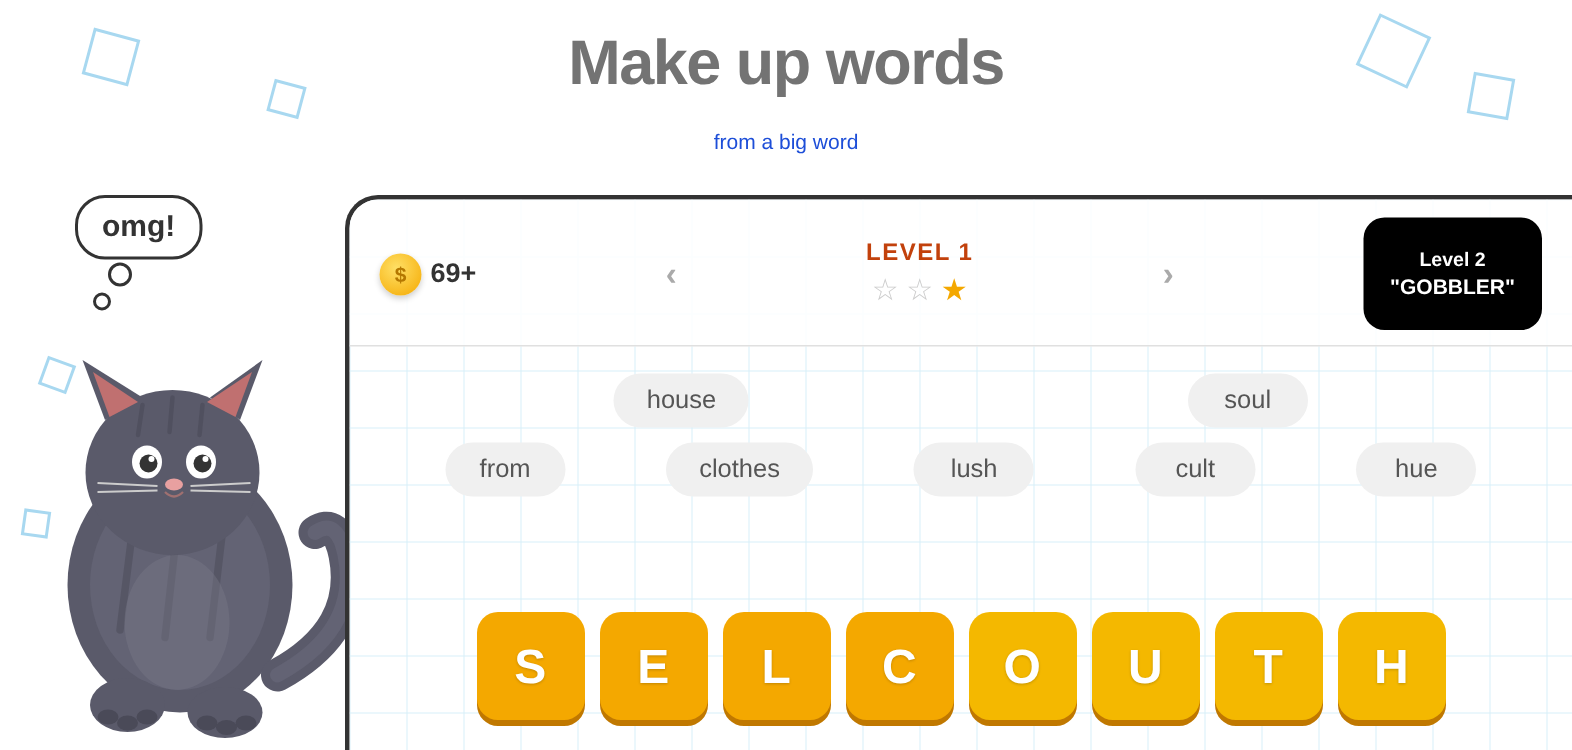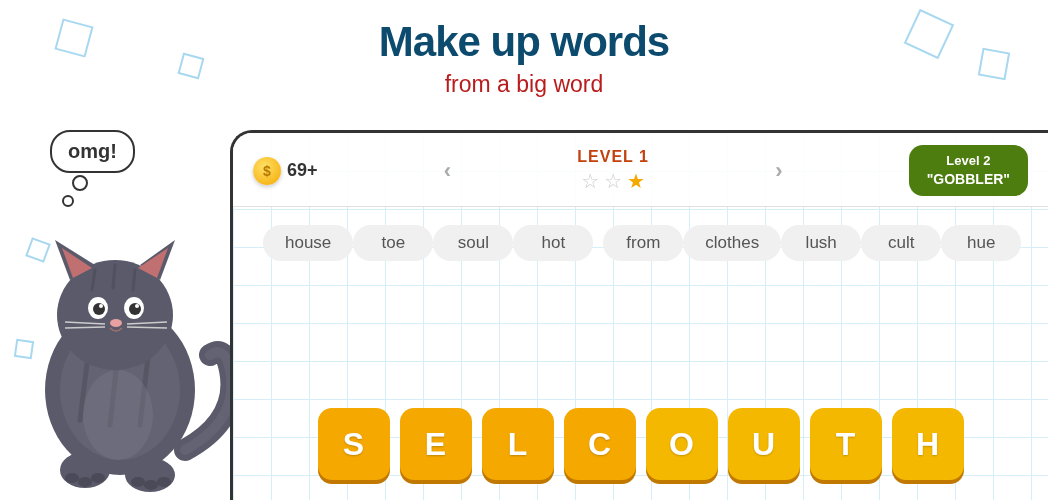--- a/index.html
+++ b/index.html
@@ -24,28 +24,28 @@
     
     .header {
       text-align: center;
       padding-top: 18px;
       position: relative;
       z-index: 2;
     }
     .header-title {
       font-size: 42px;
       font-weight: 900;
-      color: #0c4a6e;
+      color: #737373;
       letter-spacing: -1px;
     }
     .header-subtitle {
-      font-size: 23px;
-      color: #b91c1c;
+      font-size: 14px;
+      color: #1d4ed8;
       font-weight: 400;
-      margin-top: 5px;
+      margin-top: 20px;
     }
 
     
     .game-area {
       position: absolute;
       top: 130px;
       left: 230px;
       right: 0;
       bottom: 0;
       background: #fff;
@@ -124,24 +124,24 @@
 
     .nav-arrow {
       font-size: 22px;
       color: #aaa;
       cursor: pointer;
       font-weight: 900;
       padding: 0 8px;
     }
 
     .level-next-btn {
-      background: #4d7c0f;
+      background: #000000;
       color: #fff;
       border-radius: 14px;
-      padding: 8px 18px;
+      padding: 20px 18px;
       font-size: 15px;
       font-weight: 700;
       text-align: center;
       line-height: 1.3;
       cursor: pointer;
       min-width: 110px;
     }
     .level-next-btn .level-num {
       font-size: 13px;
       font-weight: 700;
@@ -150,20 +150,21 @@
       font-size: 14px;
       font-weight: 700;
     }
 
     
     .words-area {
       position: relative;
       z-index: 2;
       padding: 18px 30px 10px 30px;
       display: flex;
+      flex-direction: column;
       gap: 10px;
     }
     .words-row {
       display: flex;
       align-items: center;
       justify-content: space-around;
     }
     .word-pill {
       background: #f0f0f0;
       border-radius: 30px;
@@ -374,23 +375,21 @@
 
     <div class="level-next-btn">
       <div class="level-num">Level 2</div>
       <div class="level-name">"GOBBLER"</div>
     </div>
   </div>
 
   <div class="words-area">
     <div class="words-row">
       <div class="word-pill">house</div>
-      <div class="word-pill">toe</div>
       <div class="word-pill">soul</div>
-      <div class="word-pill">hot</div>
     </div>
     <div class="words-row">
       <div class="word-pill">from</div>
       <div class="word-pill">clothes</div>
       <div class="word-pill">lush</div>
       <div class="word-pill">cult</div>
       <div class="word-pill">hue</div>
     </div>
   </div>
 

